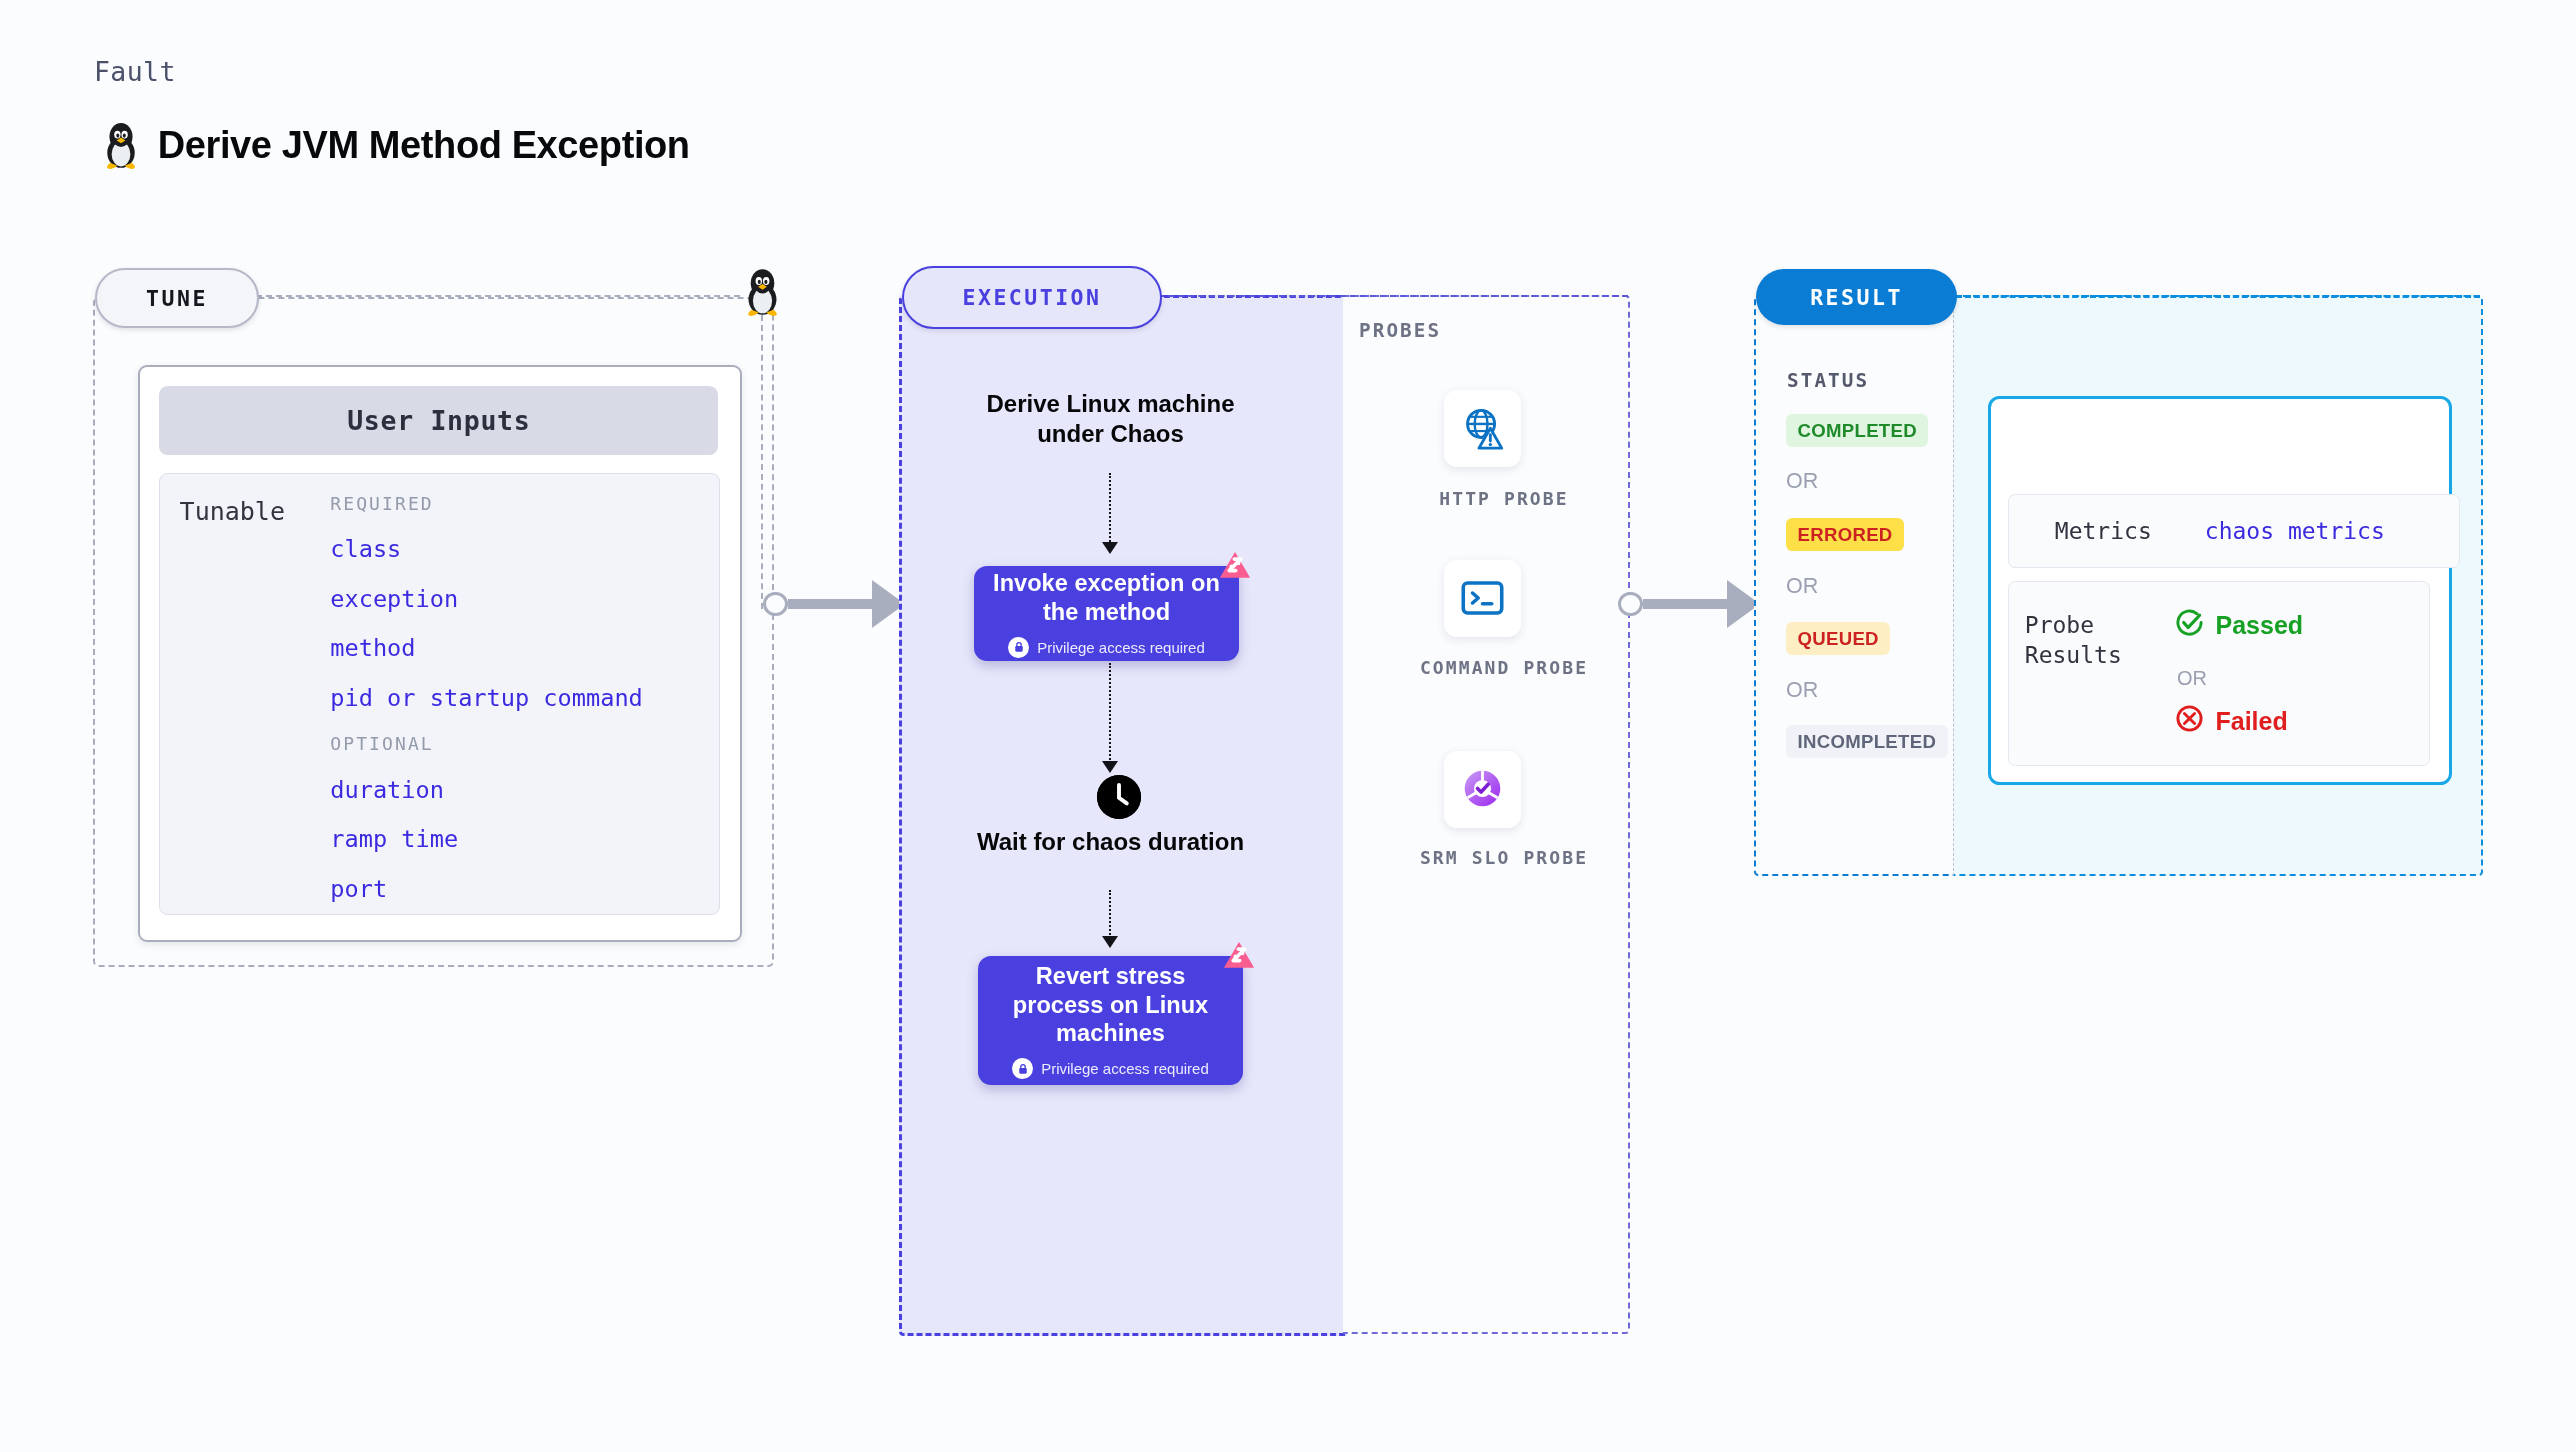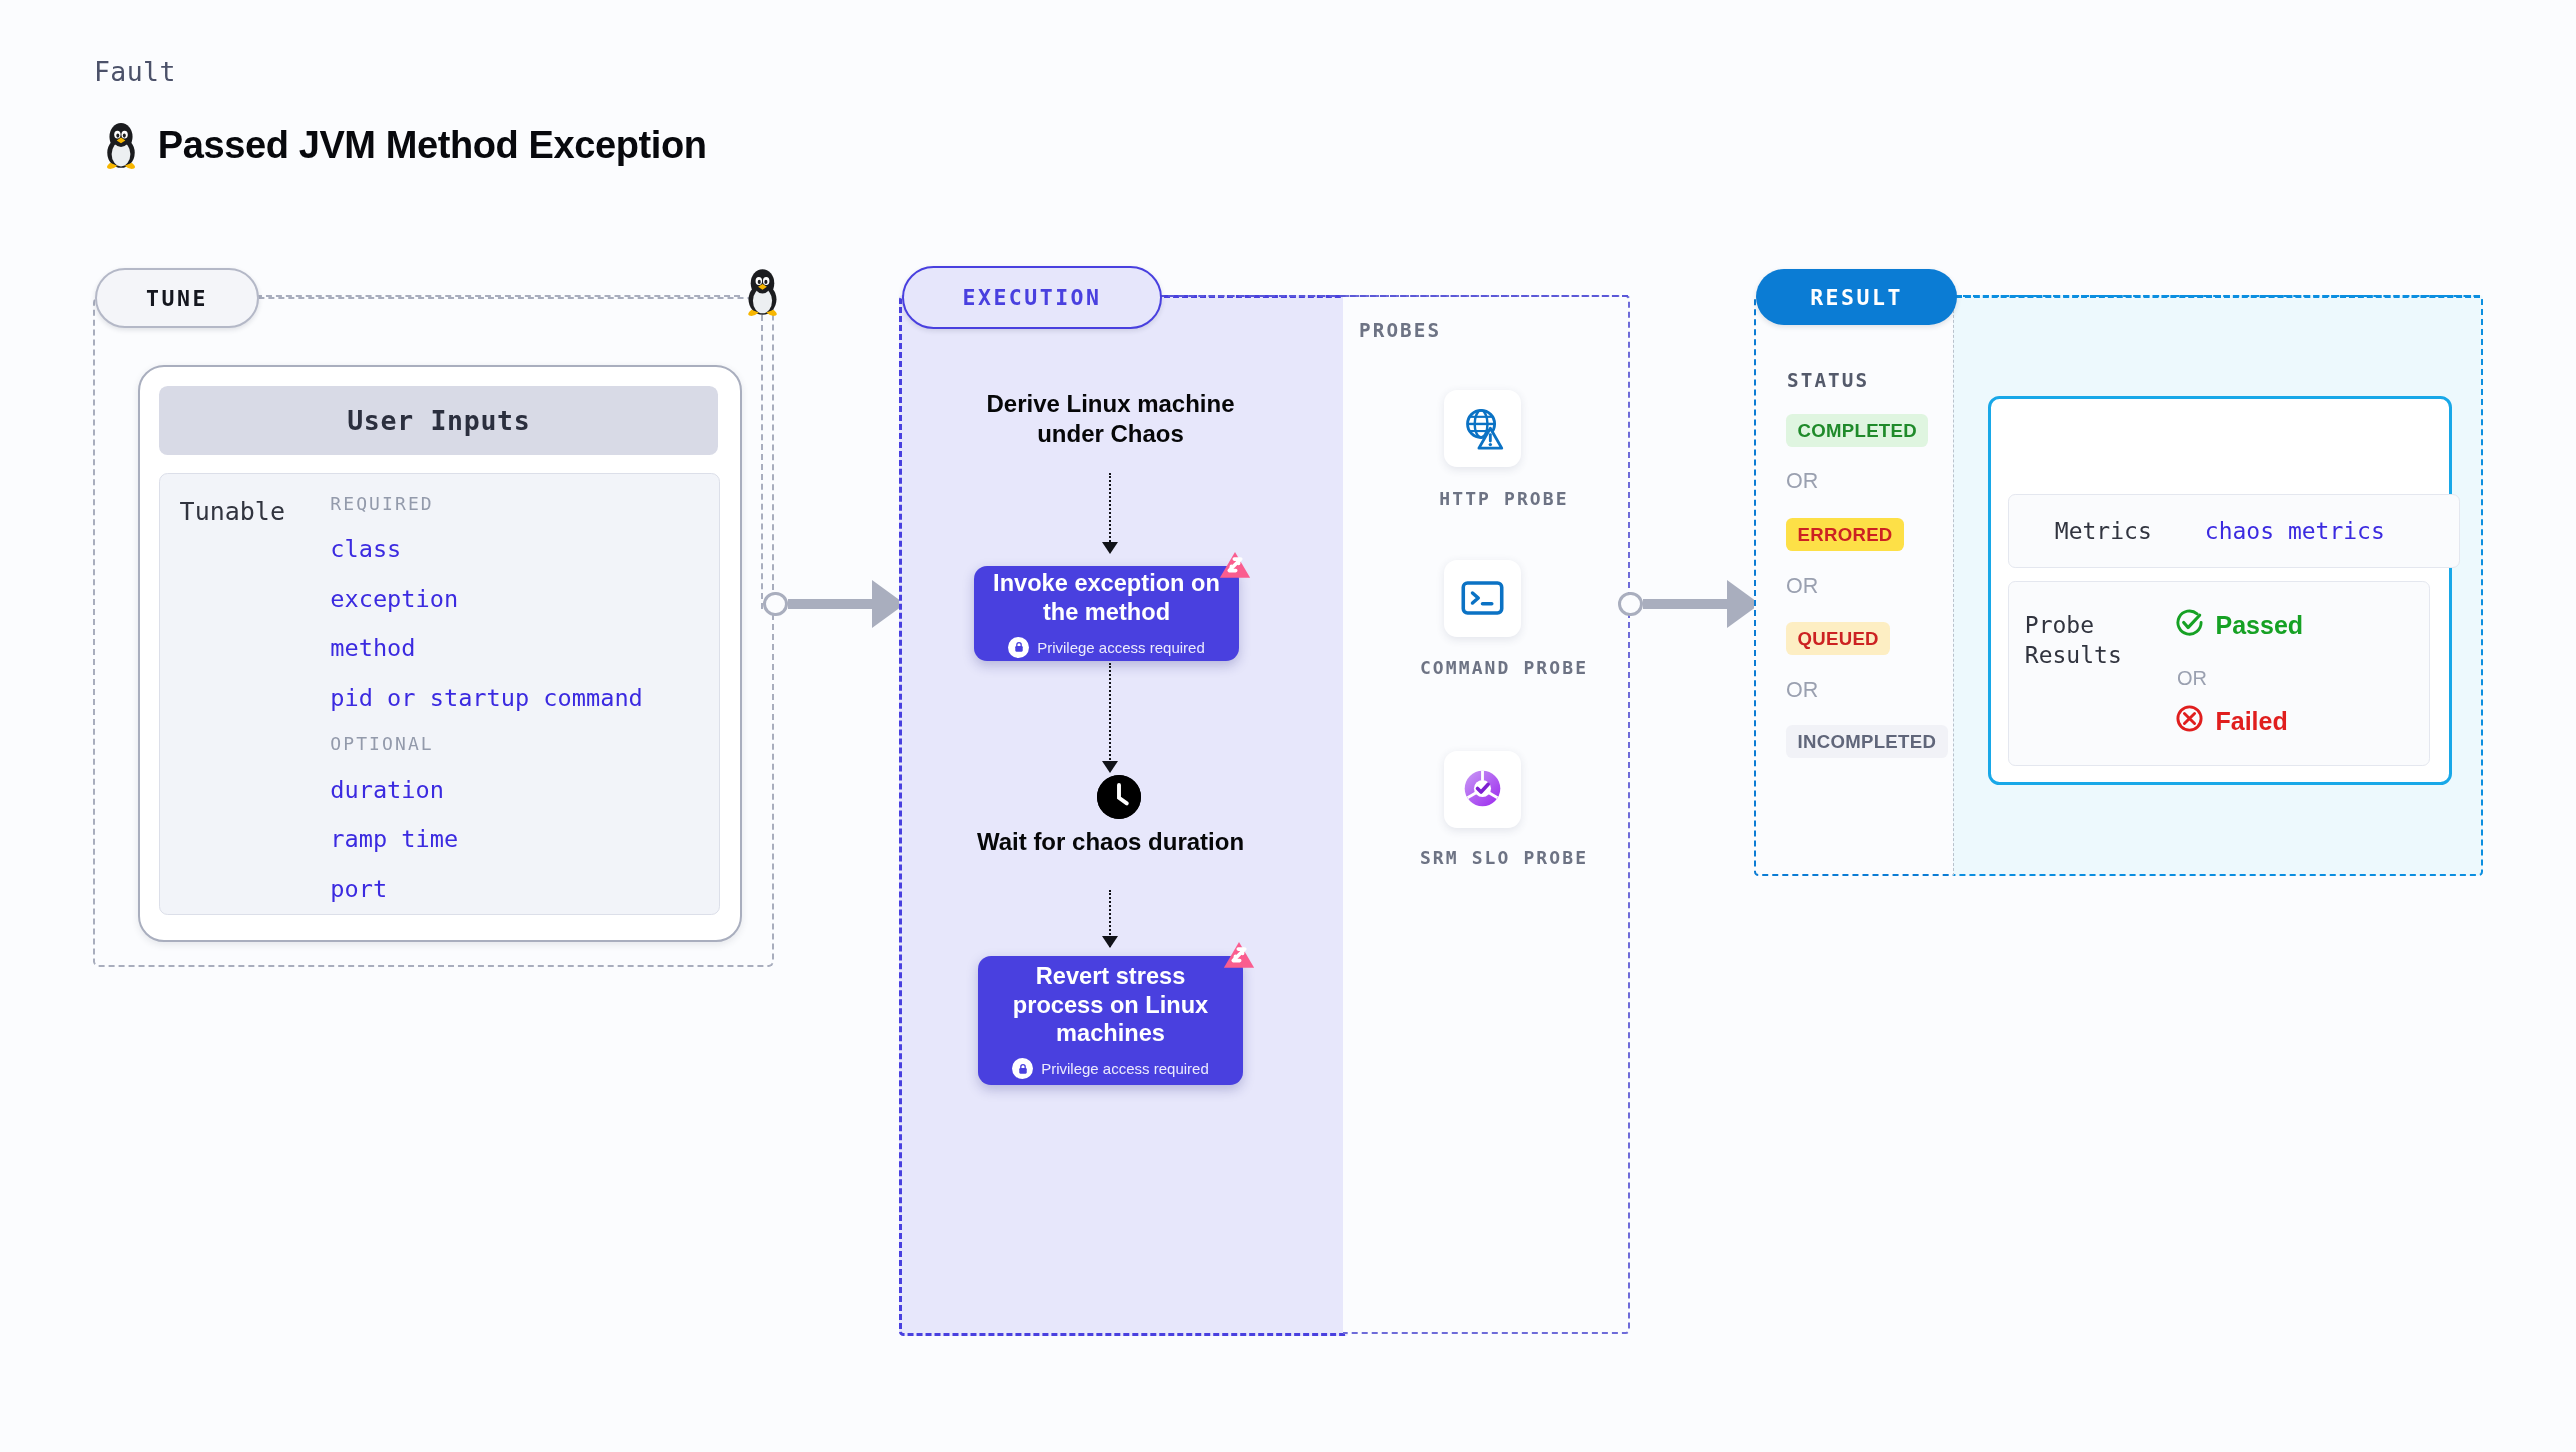--- a/index.html
+++ b/index.html
@@ -82,21 +82,21 @@
     border: 2.1px dashed #a8adbd;
     border-radius: 5.7px;
     background: #fbfcfe;
   }
   #user-inputs-card {
     position: absolute;
     left: 138px; top: 365px;
     width: 600px; height: 573px;
     background: #ffffff;
     border: 2.1px solid #a9aebe;
-    border-radius: 26px;
+    border-radius: 9px;
     box-shadow: 0 2.9px 7.2px rgba(40,45,70,.10);
   }
   #user-inputs-header {
     position: absolute;
     left: 19.3px; top: 18.6px;
     width: 559px; height: 69px;
     background: #d8dae6;
     border-radius: 8.6px;
     display: flex; align-items: center; justify-content: center;
     font-family: "DejaVu Sans Mono", monospace;
@@ -446,21 +446,21 @@
       <ellipse cx="29" cy="27" rx="11.5" ry="13" fill="#1b1c1f"></ellipse>
       <ellipse cx="24" cy="23" rx="4.4" ry="5.4" fill="#ffffff"></ellipse>
       <ellipse cx="34" cy="23" rx="4.4" ry="5.4" fill="#ffffff"></ellipse>
       <ellipse cx="24.6" cy="24.3" rx="2.1" ry="2.9" fill="#1b1c1f"></ellipse>
       <ellipse cx="33.6" cy="24.3" rx="2.1" ry="2.9" fill="#1b1c1f"></ellipse>
       <path d="M23 31 L29 27 L35 31 L29 35 Z" fill="#f7b600"></path>
       <path d="M14 62 q-7 6 -3 8 q6 2 13 -4 z" fill="#f7b600"></path>
       <path d="M44 62 q7 6 3 8 q-6 2 -13 -4 z" fill="#f7b600"></path>
     </svg>
   </span>
-  <span id="fault-title">Passed JVM Method Exception</span>
+  <span id="fault-title">Derive JVM Method Exception</span>
 </div>
 
 <div id="tune-panel"></div>
 <div class="stage-chip" id="chip-tune">TUNE</div>
 
 <div id="user-inputs-card">
   <div id="user-inputs-header">User Inputs</div>
   <div id="tunable-box">
     <div id="tunable-label">Tunable</div>
     <div class="tun-col">

